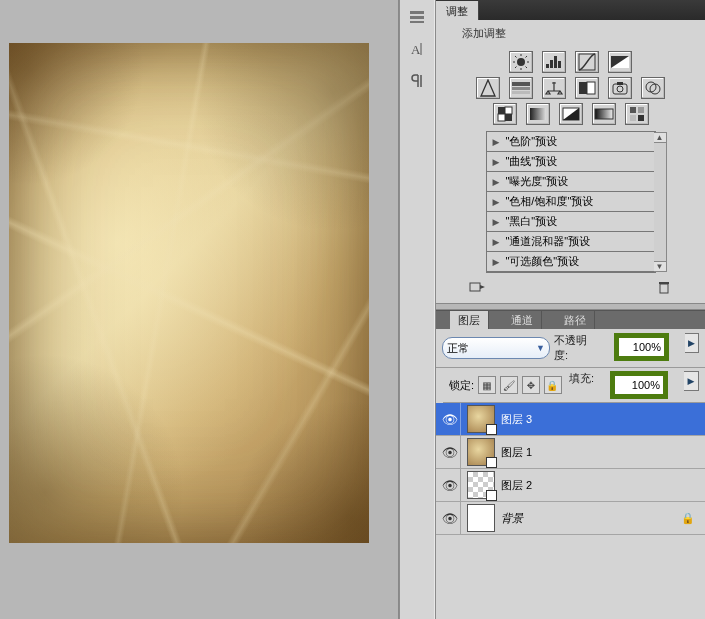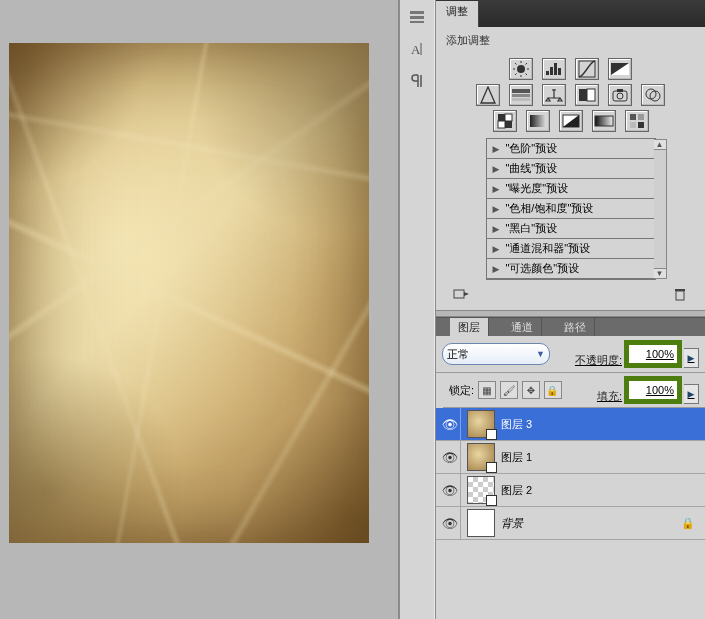--- a/index.html
+++ b/index.html
@@ -76,39 +76,39 @@
   }
 
   .panels {
     flex:1;
     display:flex;
     flex-direction:column;
     background:#d4d4d4;
     border-left:1px solid #8a8a8a;
   }
   .panel-tabs {
-    height:27px;
+    height:20px;
     background: linear-gradient(#3a3a3a,#2a2a2a);
     display:flex;
     align-items:stretch;
     font-size:11px;
   }
   .panel-tab {
     padding: 3px 10px 0;
     color:#ccc;
     background:#6b6b6b;
     border-right:1px solid #444;
   }
   .panel-tab.active {
     background:#d4d4d4;
     color:#222;
     border-top:1px solid #333;
   }
   .adjust-body {
-    padding: 4px 8px 6px;
+    padding: 4px 24px 6px;
   }
   .adjust-title { padding:2px 0 6px 2px; color:#333; }
   .icon-row { display:flex; gap:9px; justify-content:center; margin:4px 0; }
   .icn {
     width:22px; height:20px;
     background:#eee;
     border:1px solid #666;
     box-shadow: inset -1px -1px 0 #bbb, inset 1px 1px 0 #fff;
     display:flex;align-items:center;justify-content:center;
     font-size:12px; color:#333;
@@ -161,21 +161,21 @@
   }
   .blend-select{
     flex:0 0 98px; height:20px;
     border:1px solid #6c88b0;
     background: linear-gradient(#fff,#e6eef8);
     padding:0 4px; display:flex; align-items:center; justify-content:space-between;
     border-radius:10px;
     font-size:11px;
   }
   .blend-arrow{ color:#3a5f9e; font-size:9px; }
-  .opa-group{ display:flex; align-items:flex-end; gap:2px; margin-left:auto;text-decoration:underline;}
+  .opa-group{ display:flex; align-items:flex-start; gap:16px; margin-left:auto;}
   .opa-label{ font-size:11px; color:#222;}
   .opa-field{
     width:42px;height:18px;border:5px solid #4d7c0f;background:#fff;
     display:flex;align-items:center;justify-content:flex-end;padding:0 3px;font-size:11px;
   }
   .opa-more{ width:14px;height:18px;border:1px solid #777;border-left:none;background:#e6e6e6;
     display:flex;align-items:center;justify-content:center;font-size:9px;color:#246;}
   .lock-row{
     display:flex; align-items:center; gap:4px; padding:3px 6px;
     border-bottom:1px solid #9a9a9a; font-size:11px;margin-left:7px;

